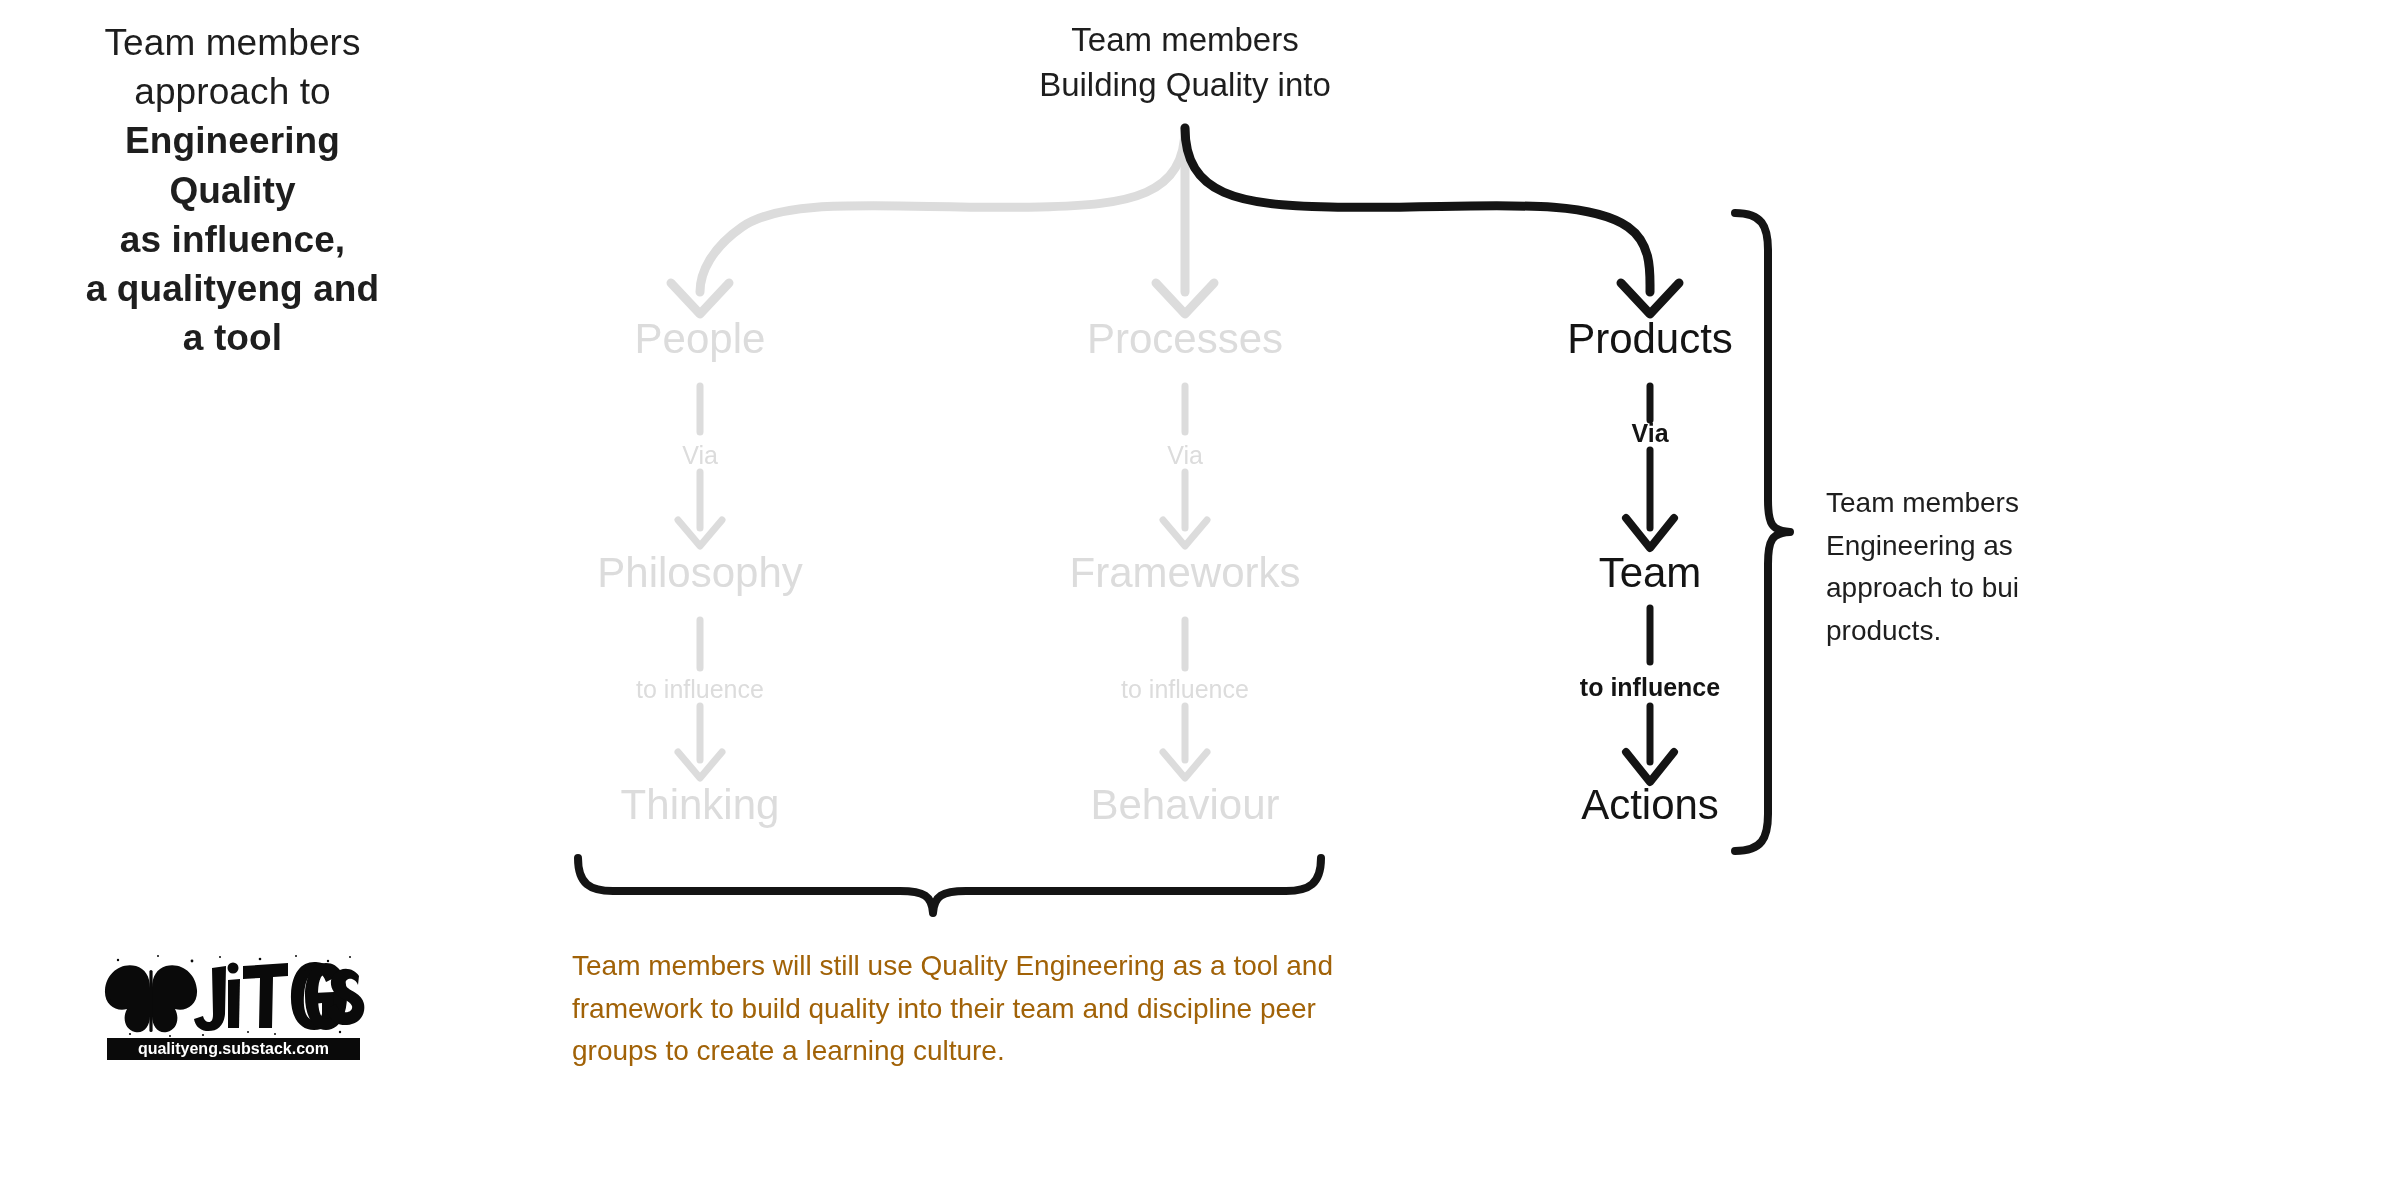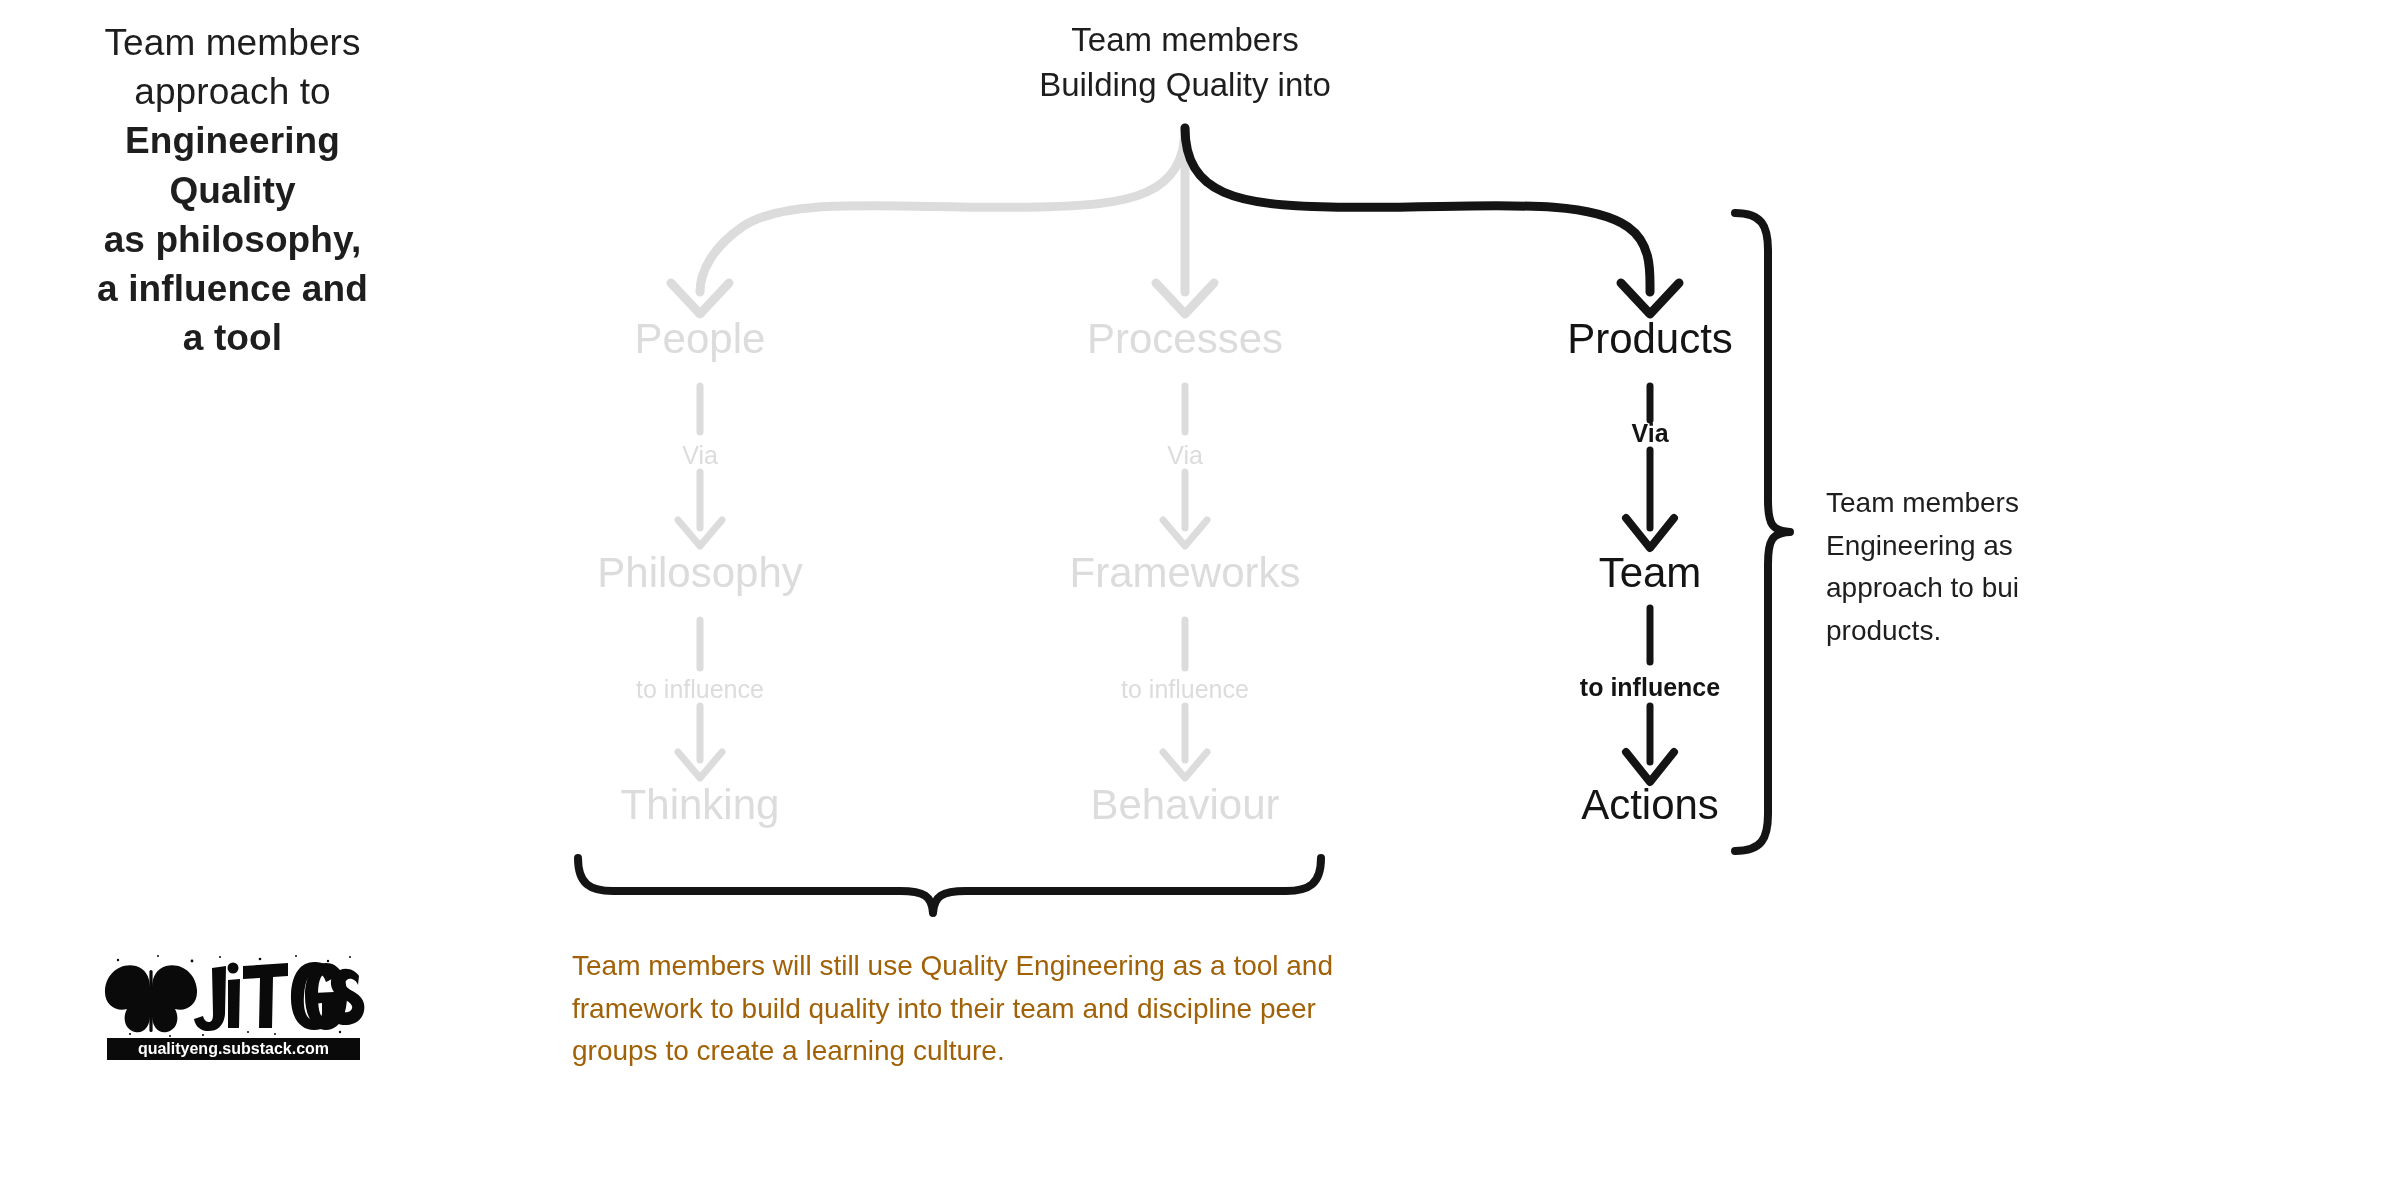--- a/index.html
+++ b/index.html
@@ -192,22 +192,22 @@
                L 1286,891
                C 1309,891 1321,884 1321,858" fill="none" stroke="#141414" stroke-width="8" stroke-linecap="round" stroke-linejoin="round"></path>
     </g>
   </svg>
 
   <div id="title-block">
     <div class="title-line">Team members</div>
     <div class="title-line">approach to</div>
     <div class="title-line strong">Engineering</div>
     <div class="title-line strong">Quality</div>
-    <div class="title-line strong">as philosophy,</div>
-    <div class="title-line strong">a influence and</div>
+    <div class="title-line strong">as influence,</div>
+    <div class="title-line strong">a qualityeng and</div>
     <div class="title-line strong">a tool</div>
   </div>
 
   <div id="source-label">
     <div>Team members</div>
     <div>Building Quality into</div>
   </div>
 
   <div class="node node-title dim" style="left:700px; top:318px;">People</div>
   <div class="connector-label dim" style="left:700px; top:443px;">Via</div>

